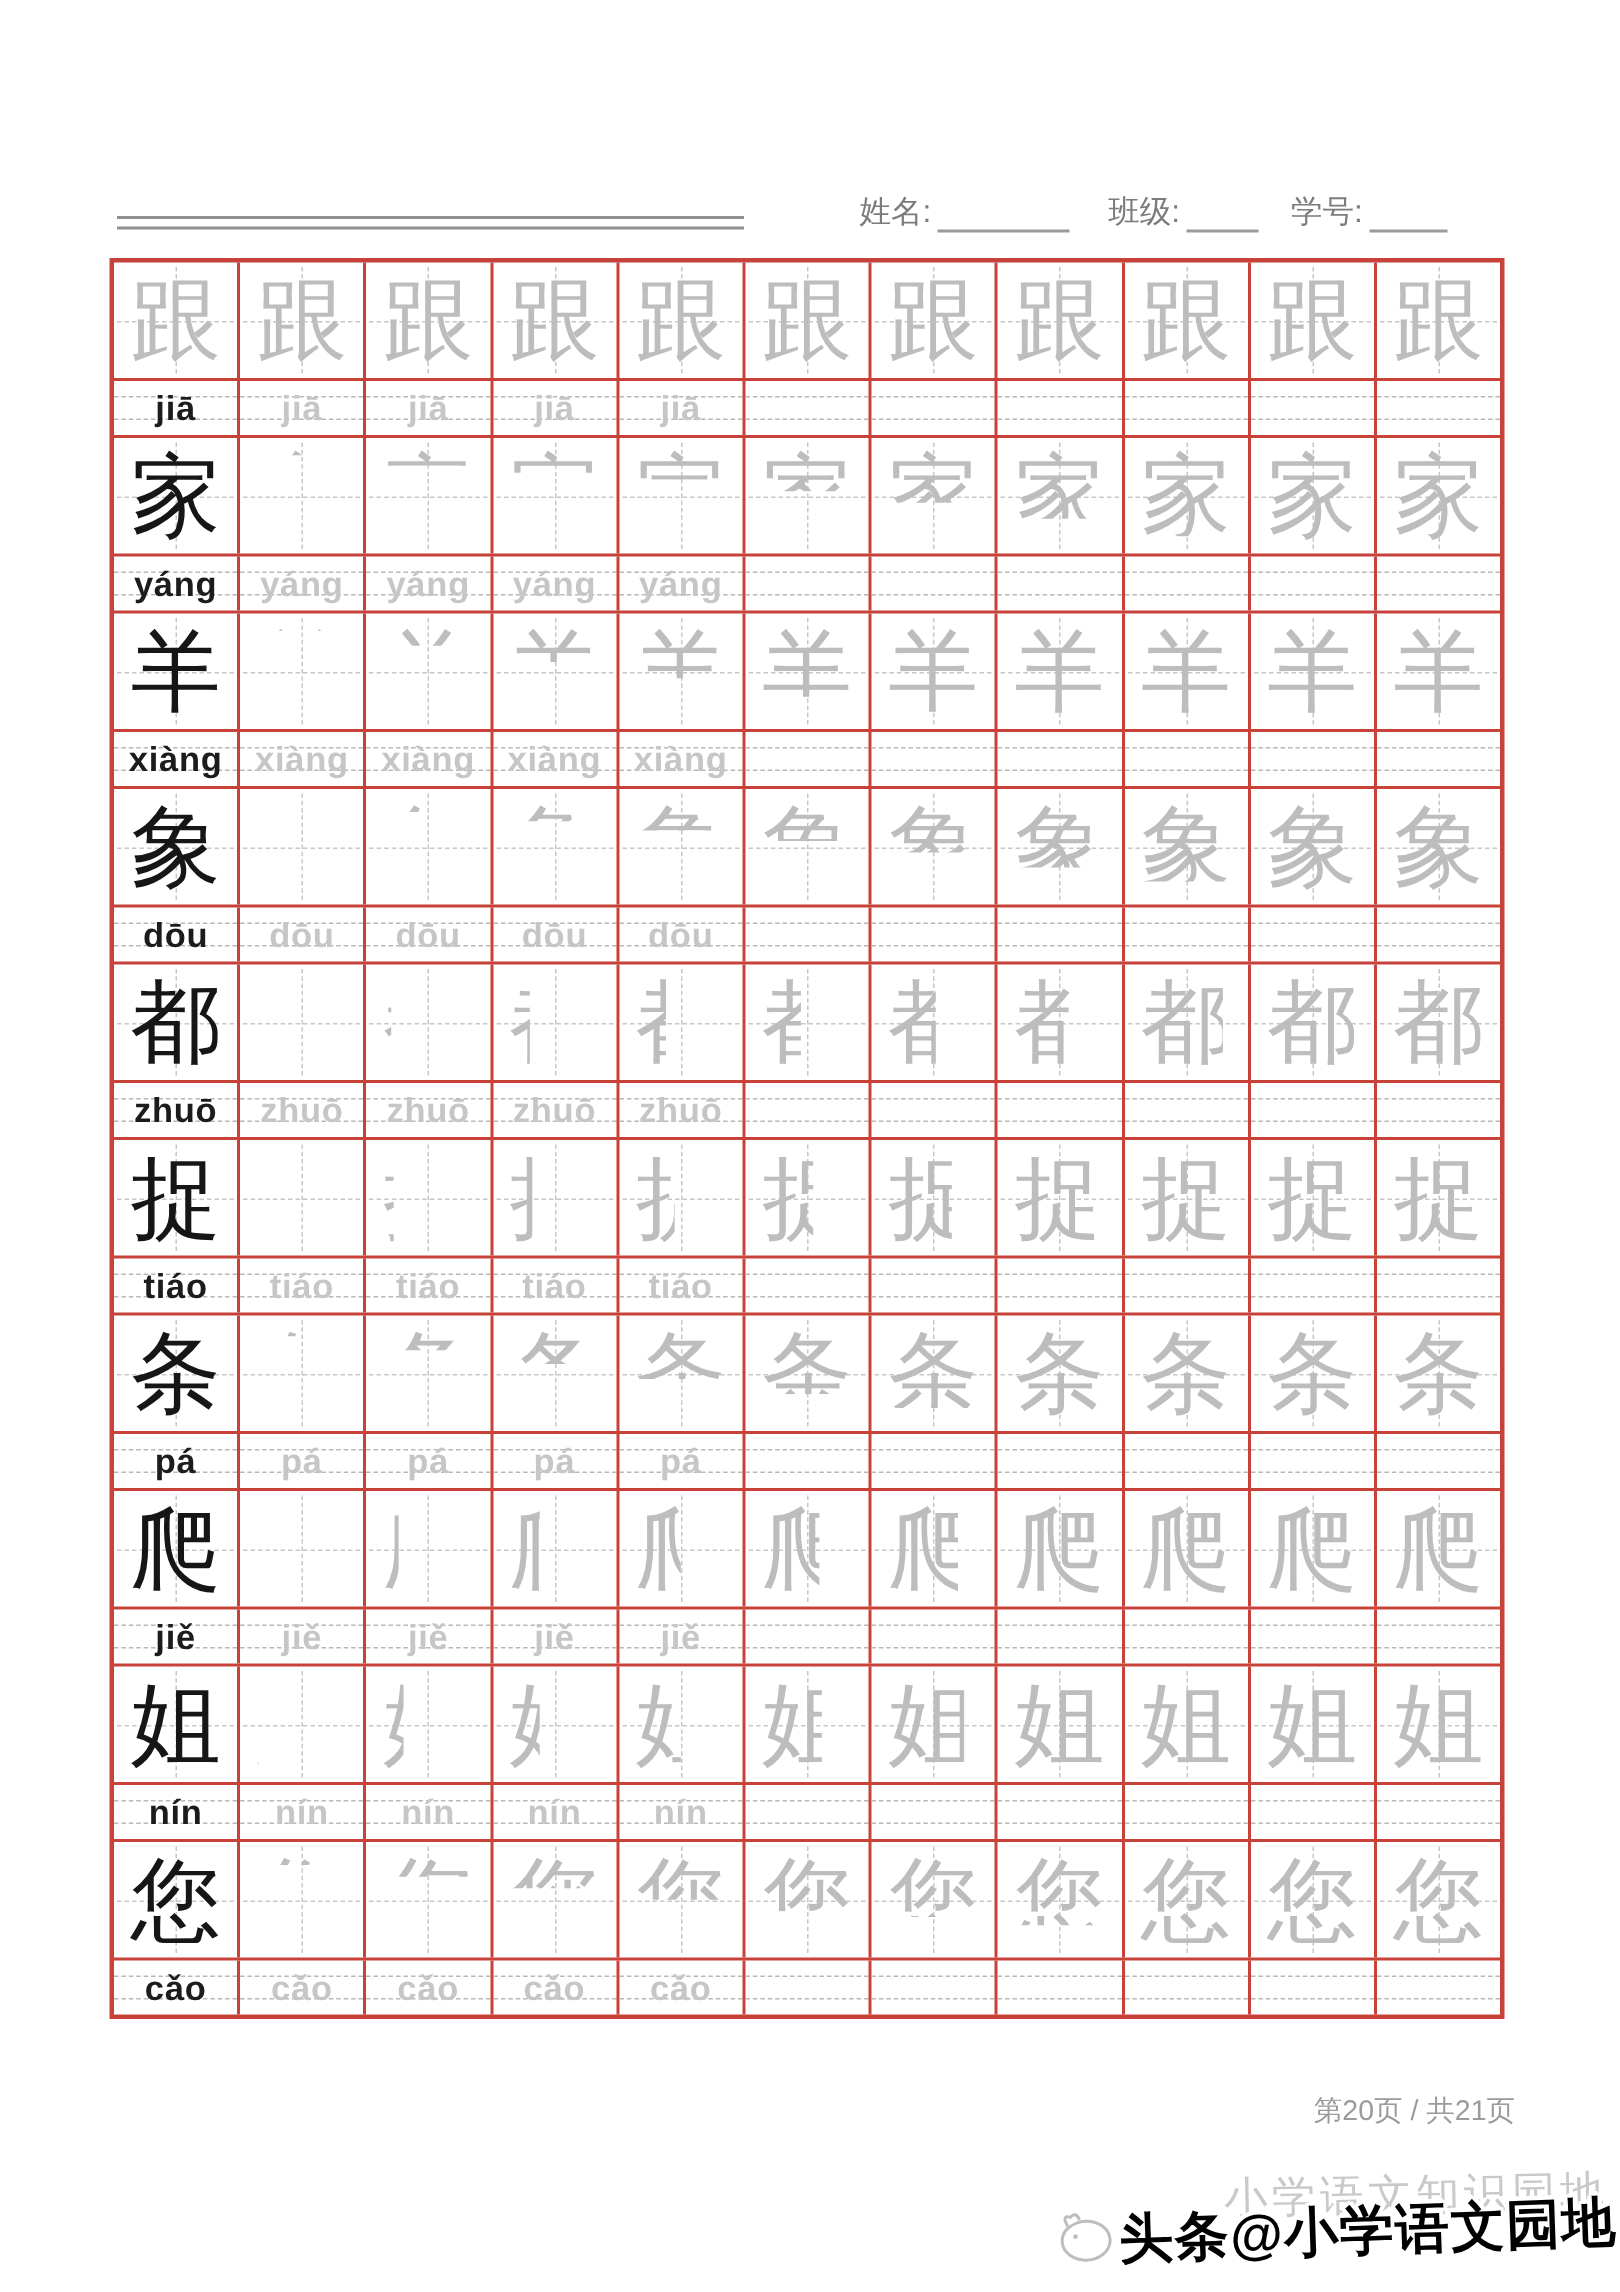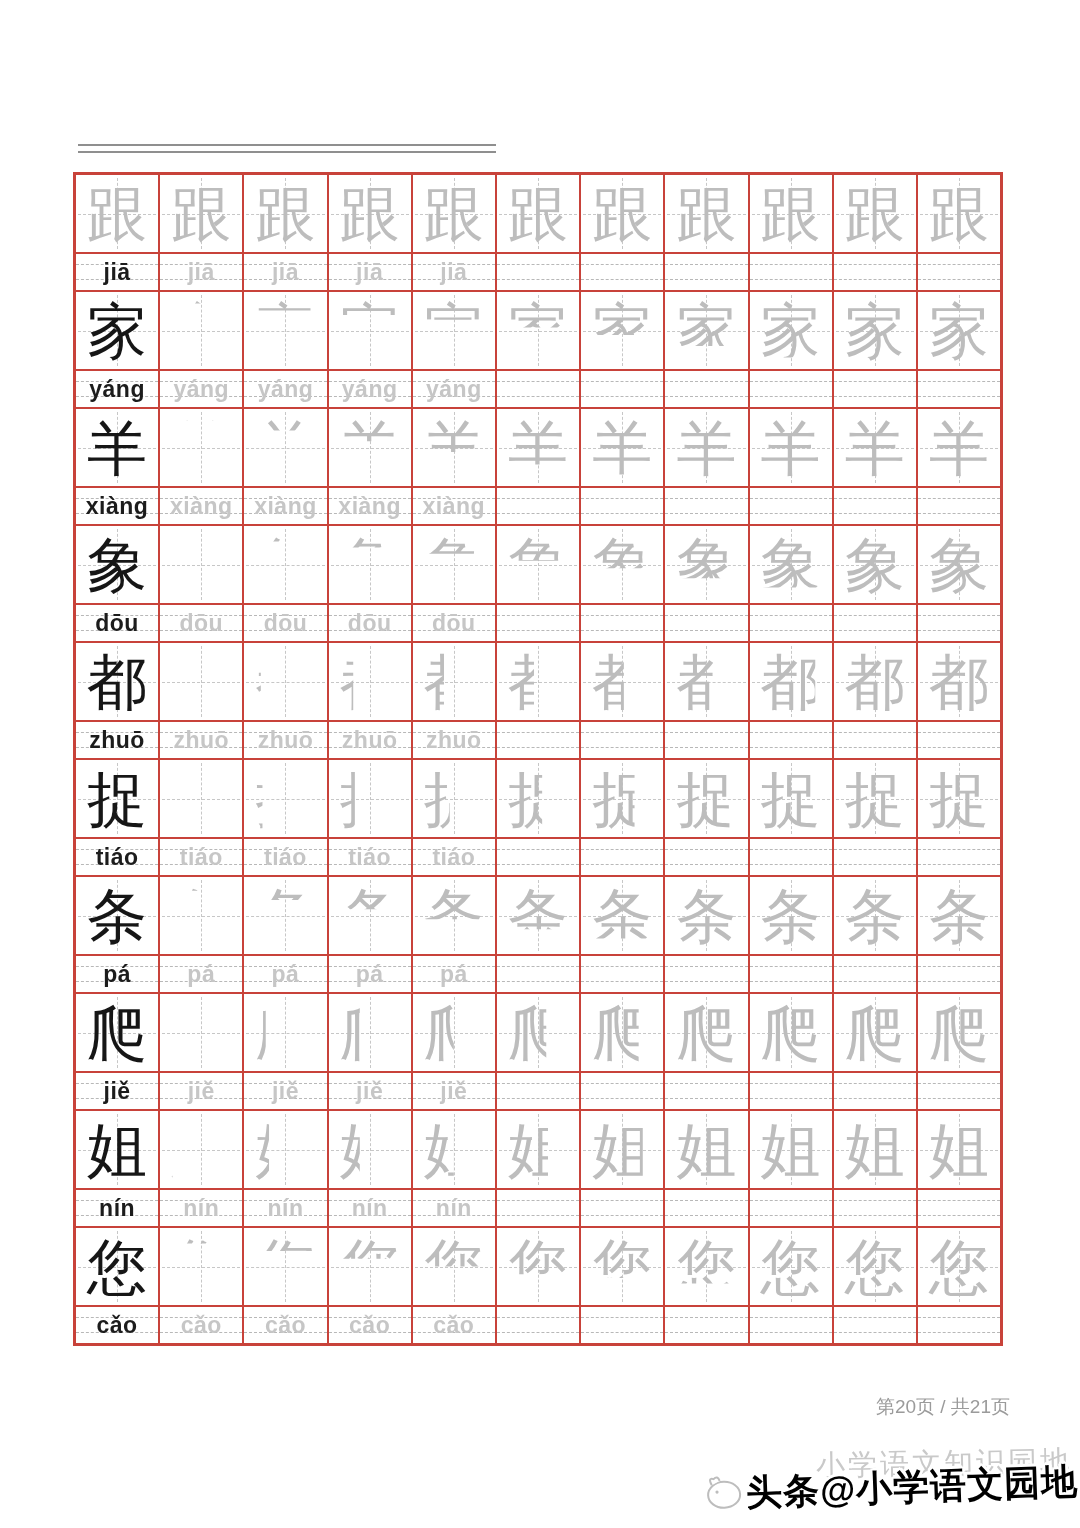--- a/index.html
+++ b/index.html
@@ -53,20 +53,28 @@
                         0 -3px 0 #fff,0 3px 0 #fff,-3px 0 0 #fff,3px 0 0 #fff;}
   .wm-logo{margin-right:2px;flex:0 0 auto;}
 </style>
 </head>
 <body>
 
 <div class="page">
 
   <div class="hdr-rule"></div>
 
+  <div class="hdr-fields">
+    <span class="lbl">姓名:</span>
+    <span class="uline u-name"></span>
+    <span class="lbl">班级:</span>
+    <span class="uline u-class"></span>
+    <span class="lbl">学号:</span>
+    <span class="uline u-id"></span>
+  </div>
 
   <div class="grid" id="grid">
       <div class="row">
         <div class="cell cc">
           <span class="glyph trace">跟</span>
         </div>
         <div class="cell cc">
           <span class="glyph trace">跟</span>
         </div>
         <div class="cell cc">

